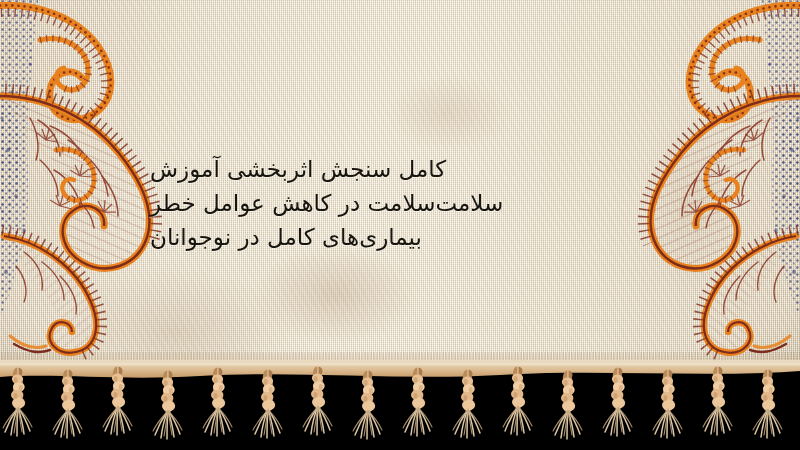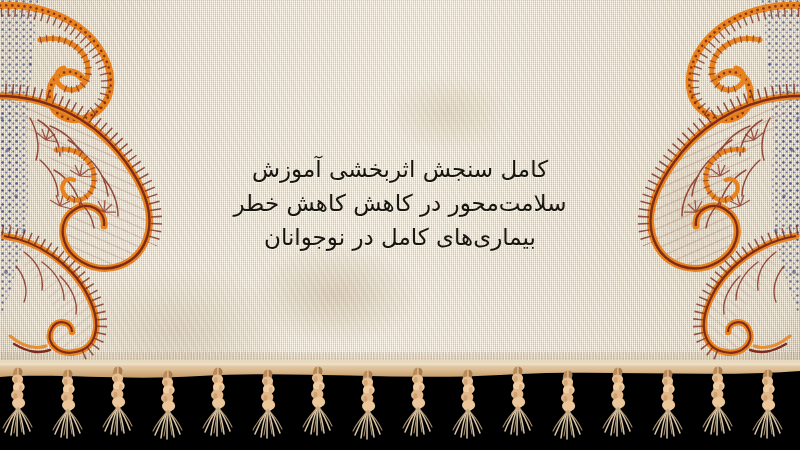--- a/index.html
+++ b/index.html
@@ -70,21 +70,21 @@
   .orn-right{right:-6px;transform:scaleX(-1);}
   .orn svg{display:block;width:100%;height:100%;}
 
   
   .fringe{position:absolute;left:0;top:360px;width:800px;height:90px;}
   .fringe svg{display:block;width:100%;height:100%;}
 
   
   .title-block{
     position:absolute;left:150px;top:152px;width:500px;
-    text-align:center;
+    text-align:left;
     direction:rtl;
   }
   .title-line{
     color:#17150f;
     font-size:23px;
     line-height:34px;
     font-weight:400;
     white-space:nowrap;
     text-shadow:0 1px 0 rgba(255,250,238,.45);
   }
@@ -297,21 +297,21 @@
         <circle cx="12" cy="272" r="2"></circle>
           <circle cx="36" cy="64" r="1.5"></circle>
         <circle cx="18" cy="92" r="1.4"></circle>
           <circle cx="6" cy="208" r="1.5"></circle>
       </g>
     </svg>
   </div>
 
   <div class="title-block">
     <div class="title-line">کامل سنجش اثربخشی آموزش</div>
-    <div class="title-line">سلامت‌محور در کاهش کاهش خطر</div>
+    <div class="title-line">سلامت‌سلامت در کاهش عوامل خطر</div>
     <div class="title-line">بیماری‌های کامل در نوجوانان</div>
   </div>
 
   <div class="fringe">
     <svg viewBox="0 0 800 90" xmlns="http://www.w3.org/2000/svg" aria-hidden="true">
       <defs>
         <linearGradient id="cordG" x1="0" y1="0" x2="1" y2="0">
           <stop offset="0%" stop-color="#b98b58"></stop>
           <stop offset="38%" stop-color="#f0cfa4"></stop>
           <stop offset="72%" stop-color="#dbb083"></stop>

